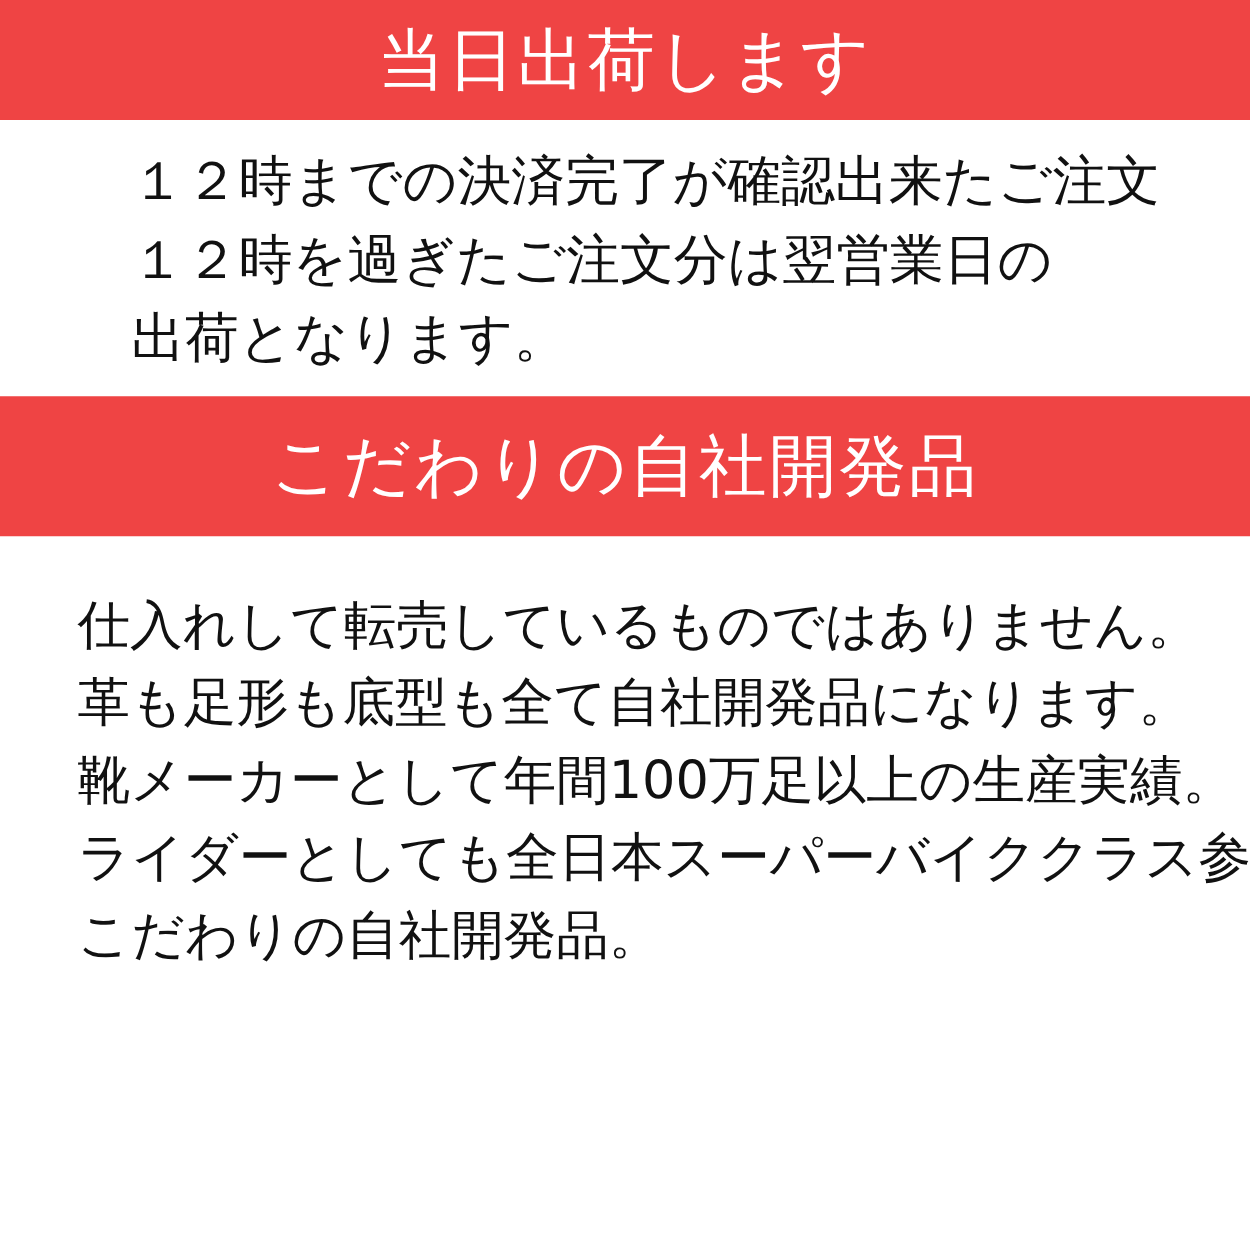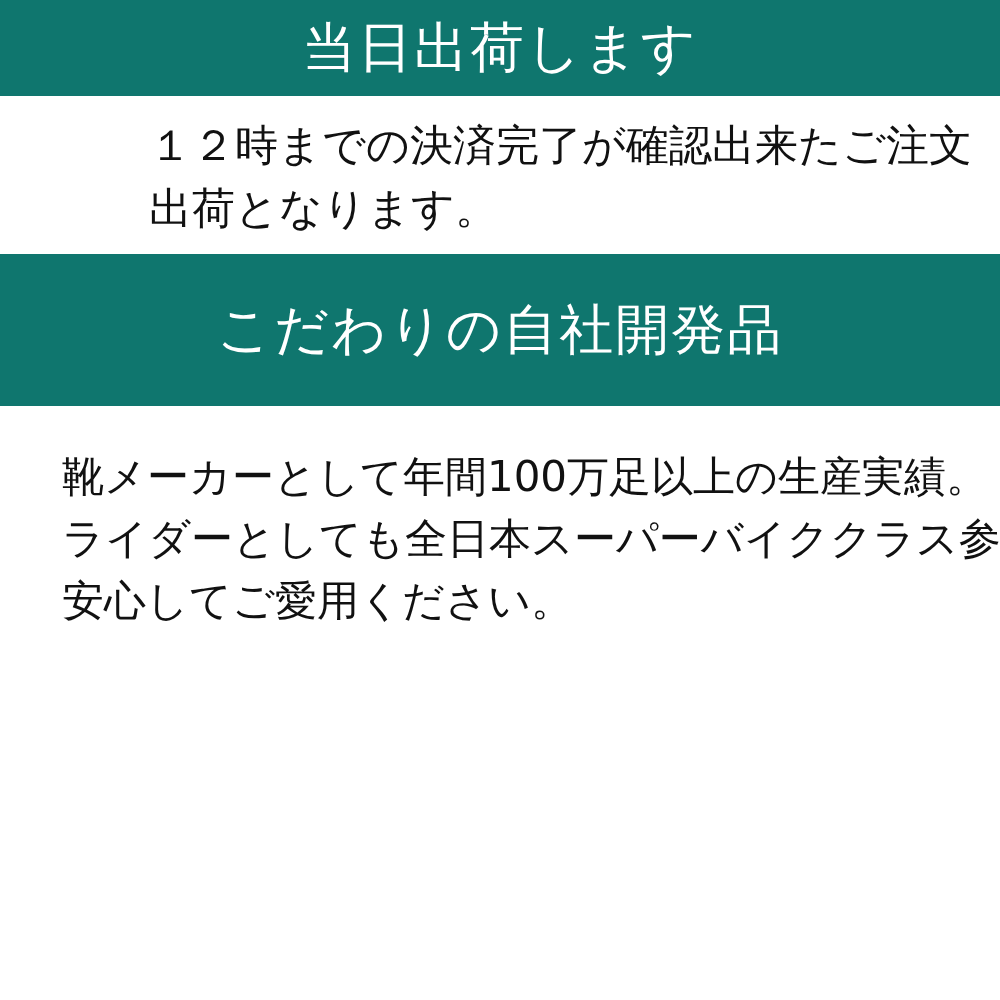--- a/index.html
+++ b/index.html
@@ -15,51 +15,50 @@
     overflow: hidden;
   }
   .page {
     width: 1000px;
     height: 1000px;
     position: relative;
     box-sizing: border-box;
   }
   .banner {
     width: 100%;
-    background: #0f766e;
+    background: #ef4444;
     color: #ffffff;
     text-align: center;
     font-size: 54px;
     line-height: 1.0;
     letter-spacing: 2px;
     font-weight: 500;
     display: flex;
     align-items: center;
     justify-content: center;
     box-sizing: border-box;
   }
   .banner-1 {
     height: 96px;
   }
   .banner-2 {
-    height: 152px;
+    height: 112px;
   }
   .body-block {
     box-sizing: border-box;
     color: #111111;
   }
   .block-1 {
     padding: 18px 30px 0 62px;
   }
   .block-1 .line {
     font-size: 43px;
     line-height: 63px;
     white-space: pre;
     letter-spacing: 0px;
-    margin-left: 44px;
   }
   .block-2 {
     padding: 40px 20px 0 62px;
   }
   .block-2 .line {
     font-size: 42px;
     line-height: 62px;
     white-space: pre;
     letter-spacing: 0px;
   }
@@ -69,26 +68,29 @@
 </style>
 </head>
 <body>
 
 <div class="page">
 
   <div class="banner banner-1">当日出荷します</div>
 
   <div class="body-block block-1">
     <div class="line">　１２時までの決済完了が確認出来たご注文</div>
+    <div class="line">　１２時を過ぎたご注文分は翌営業日の</div>
     <div class="line">　出荷となります。</div>
   </div>
 
   <div class="spacer-mid"></div>
 
   <div class="banner banner-2">こだわりの自社開発品</div>
 
   <div class="body-block block-2">
+    <div class="line">仕入れして転売しているものではありません。</div>
+    <div class="line">革も足形も底型も全て自社開発品になります。</div>
     <div class="line">靴メーカーとして年間100万足以上の生産実績。</div>
     <div class="line">ライダーとしても全日本スーパーバイククラス参戦実績</div>
-    <div class="line">安心してご愛用ください。</div>
+    <div class="line">こだわりの自社開発品。</div>
   </div>
 
 </div>
 
 </body></html>

